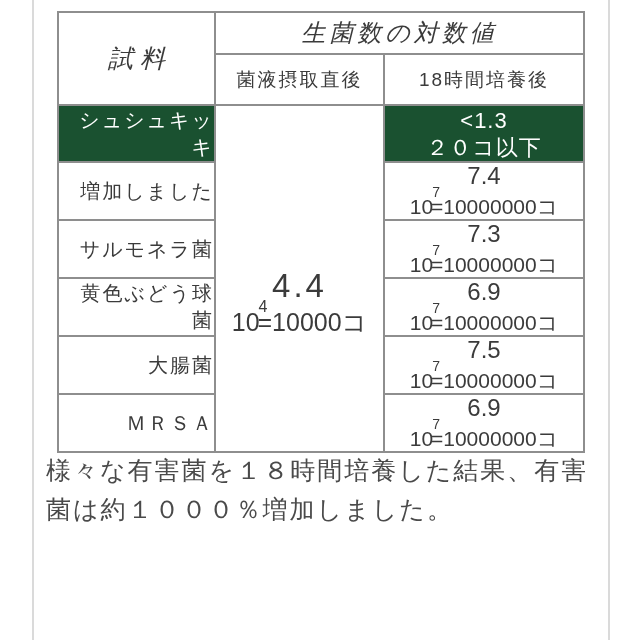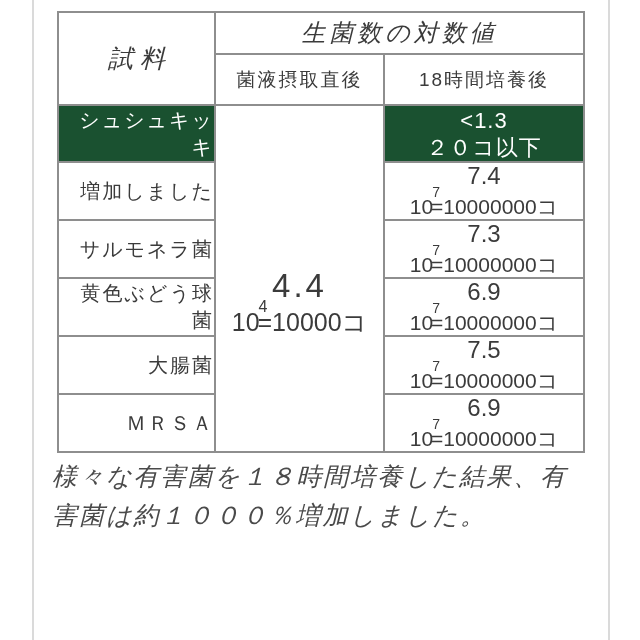--- a/index.html
+++ b/index.html
@@ -35,21 +35,21 @@
   td.midcell .eq{font-size:25px;}
   td.midcell .eq sup{font-size:16px;top:-10px;margin-right:-11px;}
   td.hl .vl1{font-size:22px;line-height:27px;letter-spacing:1px;}
   td.hl .vl2{font-size:22px;line-height:27px;letter-spacing:1px;}
 
   .desc{
     position:absolute;left:40px;top:445px;width:562px;
     font-family:"Liberation Serif",serif;
     font-size:25px;line-height:39px;letter-spacing:2px;color:#4a4a4a;
   }
-  .desc p{margin:12px;font-style:italic;}
+  .desc p{margin:6px;}
   .accent{color:#2d6a49;font-weight:bold;}
 </style>
 </head>
 <body>
 
 <div class="vline left"></div>
 <div class="vline right"></div>
 
 <table class="tbl">
   <colgroup>

